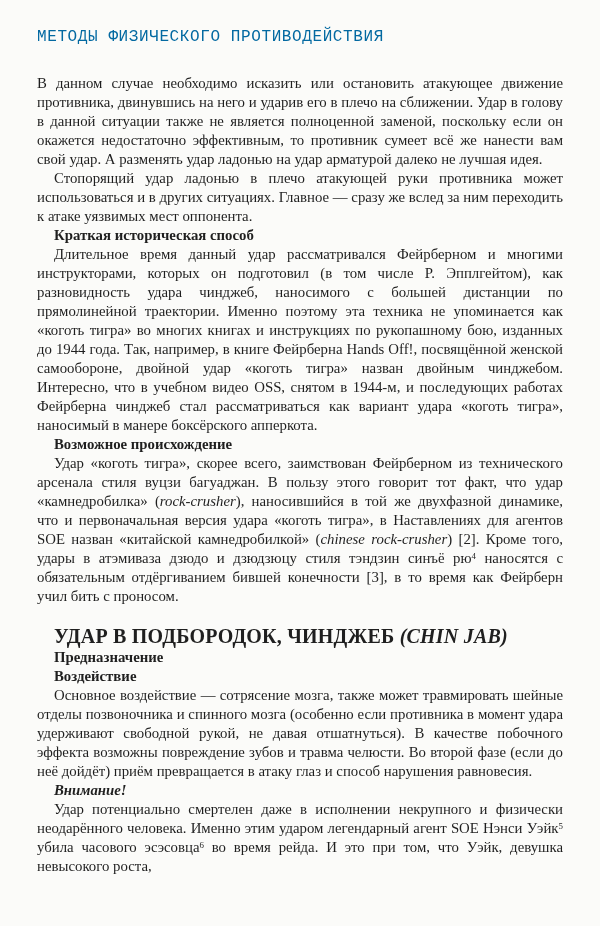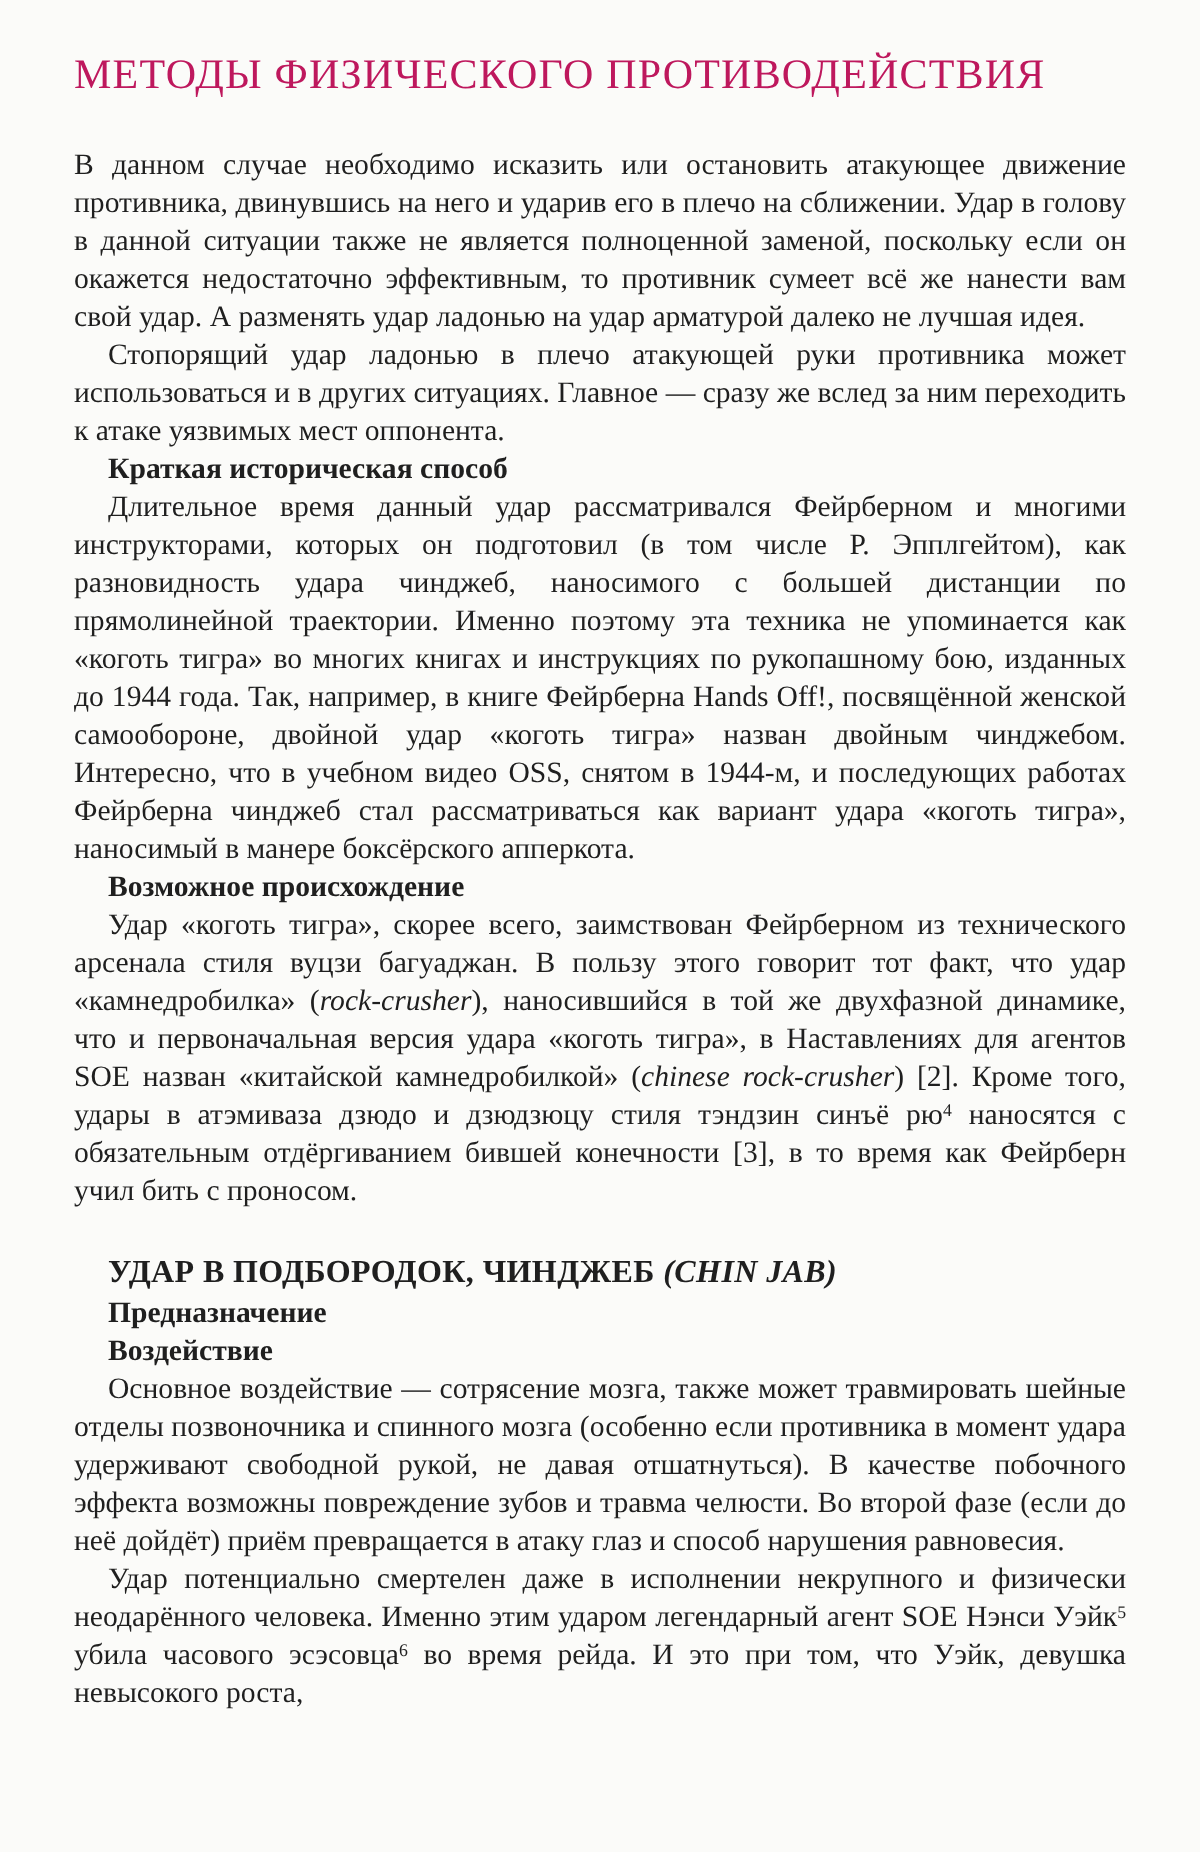--- a/index.html
+++ b/index.html
@@ -15,43 +15,43 @@
     background: #fbfbf9;
     box-sizing: border-box;
     padding: 28px 37px 0 37px;
     overflow: hidden;
     color: #1f1f1f;
     font-family: "Liberation Serif", "DejaVu Serif", serif;
     font-size: 14.8px;
     line-height: 19px;
   }
   .running-header {
-    font-family: Liberation Serif, serif;
+    font-family: Liberation Mono, monospace;
     font-weight: 400;
-    font-size: 21px;
+    font-size: 16px;
     letter-spacing: 0.6px;
-    color: #be185d;
+    color: #0369a1;
     margin-bottom: 27px;
   }
   .body-text p, .body-text h2, .body-text h3 { margin: 0; }
   .para {
     text-align: justify;
     text-indent: 17px;
     hyphens: auto;
   }
   .no-indent { text-indent: 0; }
   .subheading {
     font-size: inherit;
     font-weight: bold;
     text-indent: 17px;
     text-align: left;
   }
   .warn { font-style: italic; }
   .section-heading {
-    font-size: 16px;
+    font-size: 20px;
     font-weight: bold;
     text-indent: 17px;
     margin: 21px 0 2px 0 !important;
     letter-spacing: 0.2px;
   }
   .i { font-style: italic; }
   sup {
     font-size: 60%;
     line-height: 0;
     vertical-align: baseline;
@@ -69,16 +69,17 @@
       <p class="para no-indent"><span>В данном случае необходимо исказить или остановить атакующее движение противника, двинувшись на него и ударив его в плечо на сближении. Удар в голову в данной ситуации также не является полноценной заменой, поскольку если он окажется недостаточно эффективным, то противник сумеет всё же нанести вам свой удар. А разменять удар ладонью на удар арматурой далеко не лучшая идея.</span></p>
       <p class="para"><span>Стопорящий удар ладонью в плечо атакующей руки противника может использоваться и в других ситуациях. Главное — сразу же вслед за ним переходить к атаке уязвимых мест оппонента.</span></p>
       <h3 class="subheading"><span>Краткая историческая способ</span></h3>
       <p class="para"><span>Длительное время данный удар рассматривался Фейрберном и многими инструкторами, которых он подготовил (в том числе Р. Эпплгейтом), как разновидность удара чинджеб, наносимого с большей дистанции по прямолинейной траектории. Именно поэтому эта техника не упоминается как «коготь тигра» во многих книгах и инструкциях по рукопашному бою, изданных до 1944 года. Так, например, в книге Фейрберна Hands Off!, посвящённой женской самообороне, двойной удар «коготь тигра» назван двойным чинджебом. Интересно, что в учебном видео OSS, снятом в 1944-м, и последующих работах Фейрберна чинджеб стал рассматриваться как вариант удара «коготь тигра», наносимый в манере боксёрского апперкота.</span></p>
       <h3 class="subheading"><span>Возможное происхождение</span></h3>
       <p class="para"><span>Удар «коготь тигра», скорее всего, заимствован Фейрберном из технического арсенала стиля вуцзи багуаджан. В пользу этого говорит тот факт, что удар «камнедробилка» (</span><span class="i">rock-crusher</span><span>), наносившийся в той же двухфазной динамике, что и первоначальная версия удара «коготь тигра», в Наставлениях для агентов SOE назван «китайской камнедробилкой» (</span><span class="i">chinese rock-crusher</span><span>) [2]. Кроме того, удары в атэмиваза дзюдо и дзюдзюцу стиля тэндзин синъё рю</span><sup>4</sup><span> наносятся с обязательным отдёргиванием бившей конечности [3], в то время как Фейрберн учил бить с проносом.</span></p>
       <h2 class="section-heading"><span>УДАР В ПОДБОРОДОК, ЧИНДЖЕБ </span><span class="i">(CHIN JAB)</span></h2>
       <h3 class="subheading"><span>Предназначение</span></h3>
       <h3 class="subheading"><span>Воздействие</span></h3>
       <p class="para"><span>Основное воздействие — сотрясение мозга, также может травмировать шейные отделы позвоночника и спинного мозга (особенно если противника в момент удара удерживают свободной рукой, не давая отшатнуться). В качестве побочного эффекта возможны повреждение зубов и травма челюсти. Во второй фазе (если до неё дойдёт) приём превращается в атаку глаз и способ нарушения равновесия.</span></p>
+      <h3 class="subheading warn"><span>Внимание!</span></h3>
       <p class="para"><span>Удар потенциально смертелен даже в исполнении некрупного и физически неодарённого человека. Именно этим ударом легендарный агент SOE Нэнси Уэйк</span><sup>5</sup><span> убила часового эсэсовца</span><sup>6</sup><span> во время рейда. И это при том, что Уэйк, девушка невысокого роста,</span></p>
     </main>
 
 </div>
 
 </body></html>

